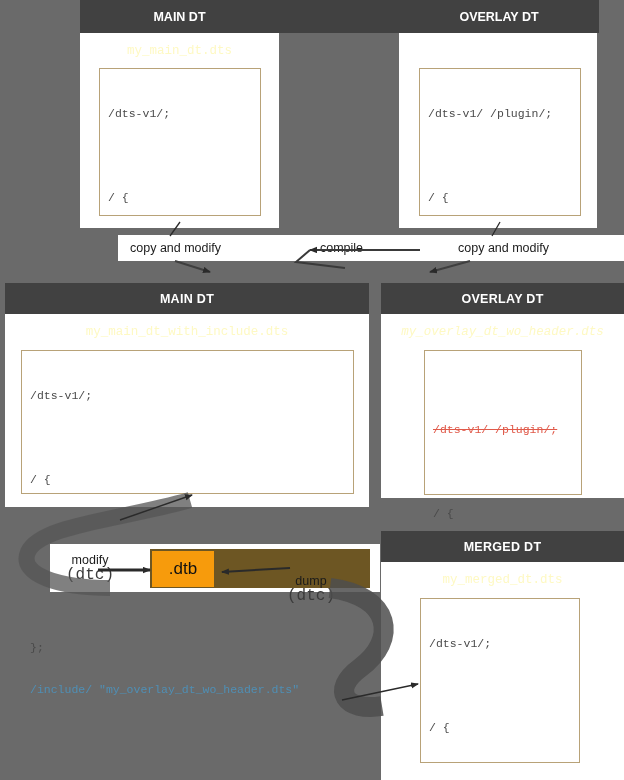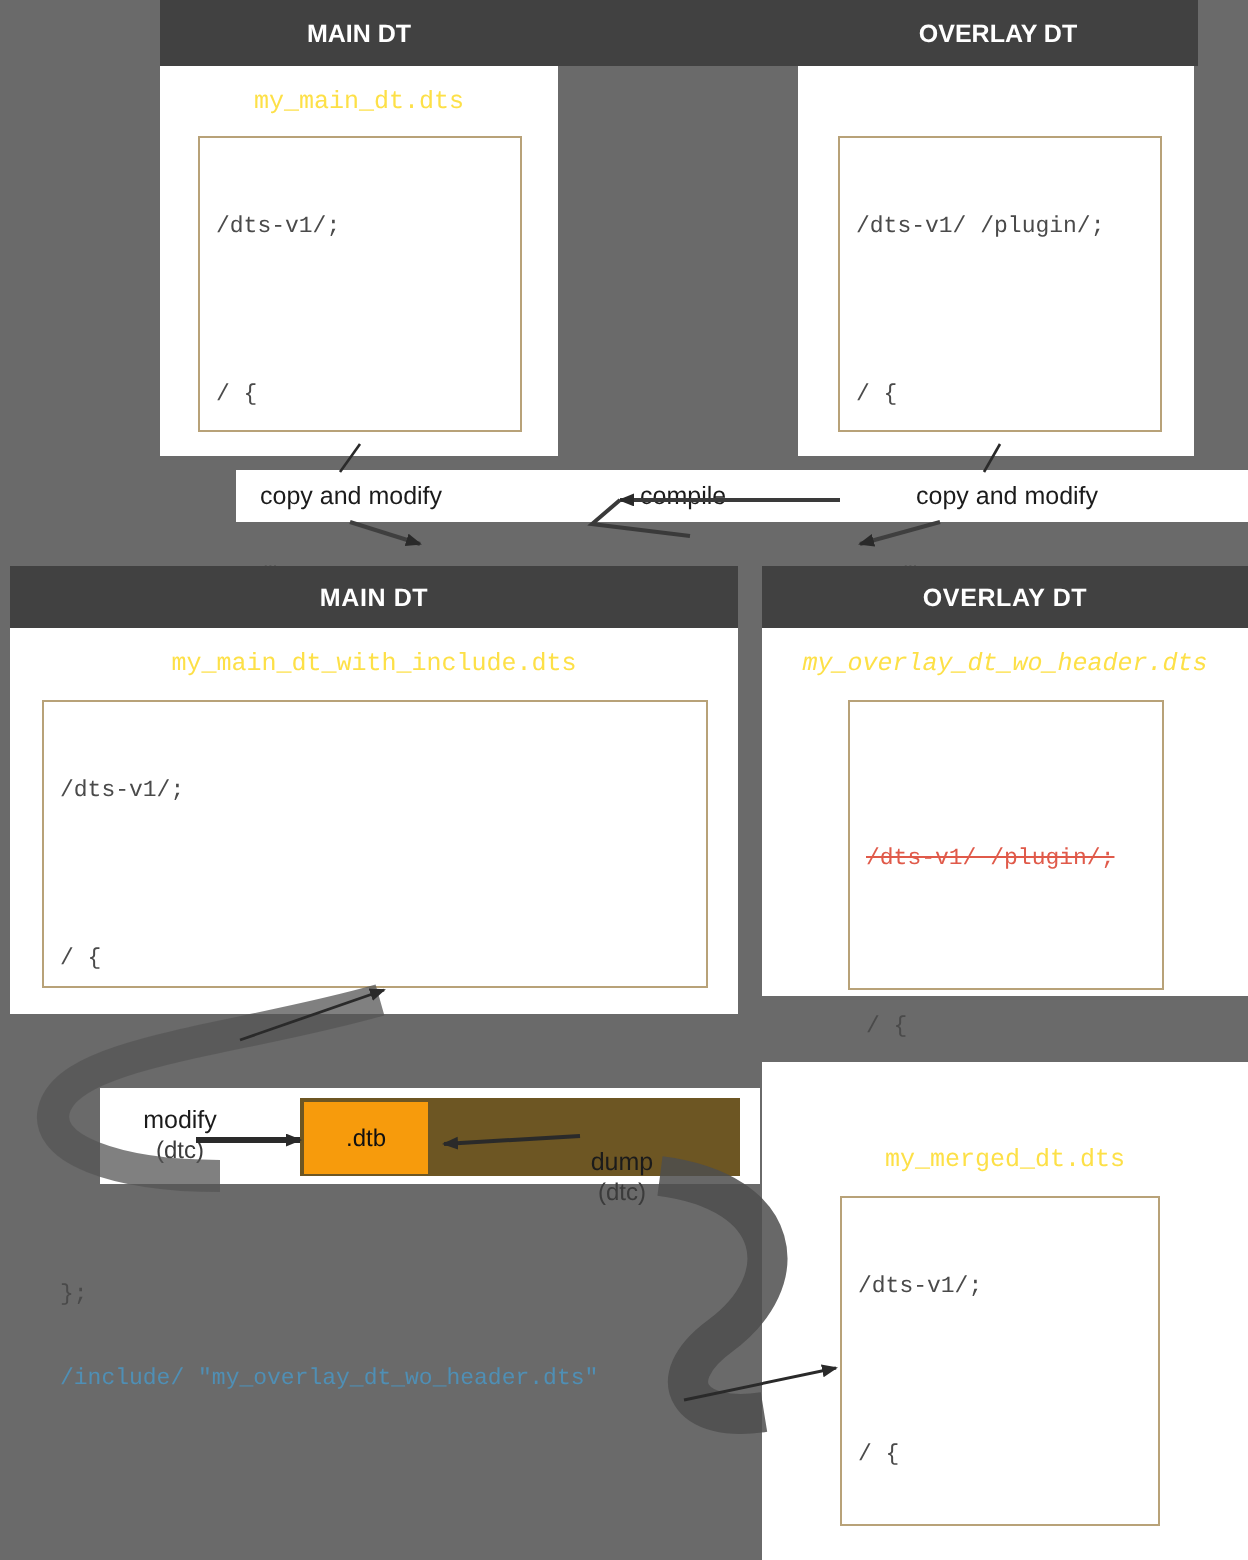--- a/index.html
+++ b/index.html
@@ -18,21 +18,21 @@
   .card{position:absolute;background:#ffffff;box-sizing:border-box;}
   .hdr{
     position:absolute;background:#414141;color:#ffffff;
     font-weight:bold;font-size:12.5px;letter-spacing:.3px;
     display:flex;align-items:center;justify-content:center;
     box-sizing:border-box;
   }
   .fname{
     position:absolute;
     font-family:"Liberation Mono","DejaVu Sans Mono",monospace;
-    font-size:12.5px;color:#fde047;
+    font-size:12.5px;color:#fef9c3;
     text-align:center;white-space:nowrap;
   }
   .codebox{
     position:absolute;
     background:#ffffff;
     border:1px solid #b8a278;
     box-sizing:border-box;
     font-family:"Liberation Mono","DejaVu Sans Mono",monospace;
     font-size:11.5px;
     line-height:14px;
@@ -50,26 +50,26 @@
   .whitestrip{position:absolute;background:#ffffff;}
   .lbl{
     position:absolute;font-size:12.5px;color:#1b1b1b;
     white-space:nowrap;font-family:"Liberation Sans",sans-serif;
   }
   .lbl2{
     position:absolute;font-size:12.5px;color:#1b1b1b;
     white-space:nowrap;text-align:center;line-height:15px;
     font-family:"Liberation Sans",sans-serif;
   }
-  .mono{font-family:Liberation Sans, sans-serif;font-size:12px;color:#3b3b3b;}
+  .mono{font-family:Liberation Mono, monospace;font-size:16px;color:#3b3b3b;}
 
   .dtbbox{
     position:absolute;background:#f79b0c;border:0;
     display:flex;align-items:center;justify-content:center;
-    font-size:12px;color:#111;font-family:"Liberation Sans",sans-serif;
+    font-size:17px;color:#111;font-family:"Liberation Sans",sans-serif;
   }
   .olive{position:absolute;background:#6d5623;}
   svg.ov{position:absolute;left:0;top:0;width:624px;height:780px;pointer-events:none;}
 </style>
 </head>
 <body>
 
 <div id="stage">
 
   <div class="hdr" style="left:80px;top:0px;width:519px;height:33px;"></div>
@@ -139,20 +139,21 @@
   <div class="lbl2" style="left:54px;top:553px;width:72px;">
     <span>modify</span><br>
     <span class="mono">(dtc)</span>
   </div>
   <div class="lbl2" style="left:274px;top:574px;width:74px;">
     <span>dump</span><br>
     <span class="mono">(dtc)</span>
   </div>
 
   <div class="card" style="left:381px;top:531px;width:243px;height:249px;"></div>
+  <div class="hdr" style="left:381px;top:531px;width:243px;height:31px;">MERGED DT</div>
   <div class="fname" style="left:381px;top:573px;width:243px;">my_merged_dt.dts</div>
   <div class="codebox" style="left:420px;top:598px;width:160px;height:165px;">
     <span class="codeline">/dts-v1/;</span>
     <span class="blank"></span>
     <span class="codeline">/ {</span>
     <span class="blank"></span>
     
     
     
     

